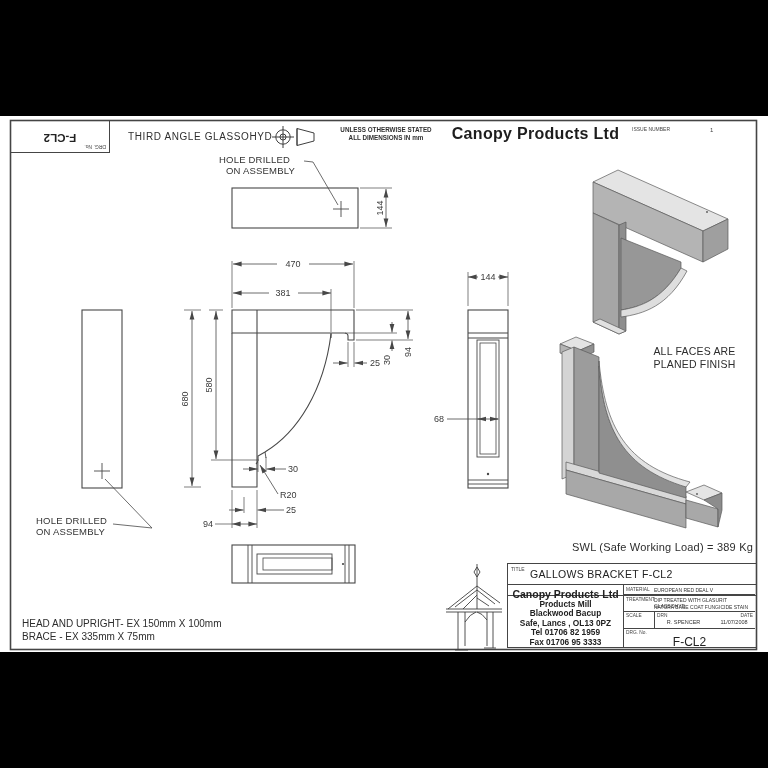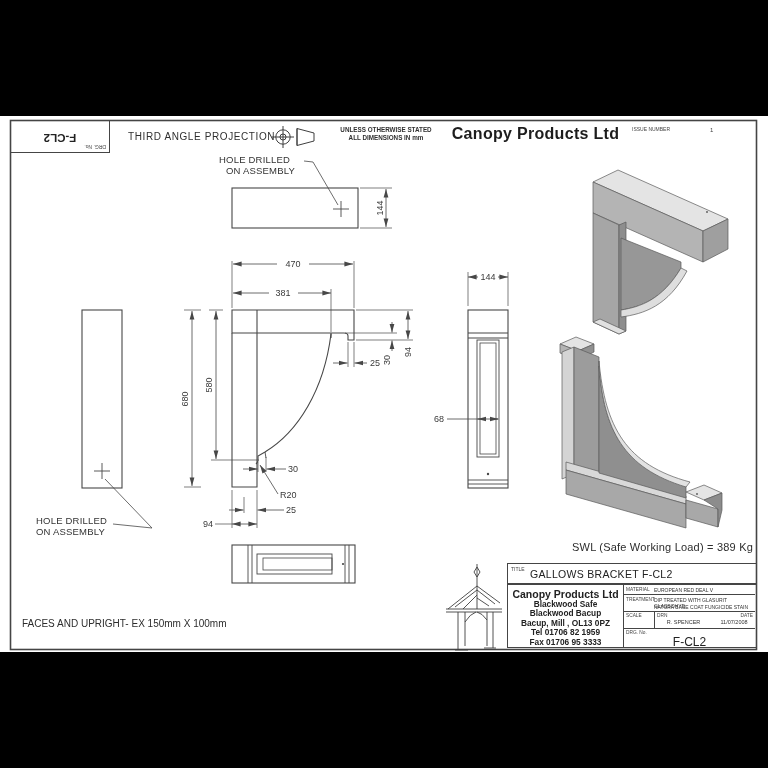--- a/index.html
+++ b/index.html
@@ -263,21 +263,21 @@
     </g>
   </svg>
 
   <div class="drgbox">
     <div class="rot">
       <span class="lbl">DRG. No.</span>
       <span class="val">F-CL2</span>
     </div>
   </div>
 
-  <div class="abs hdr-proj" style="left:128px;top:15px">THIRD ANGLE PROJECTION</div>
+  <div class="abs hdr-proj" style="left:128px;top:15px">THIRD ANGLE GLASSOHYD</div>
 
   <div class="abs hdr-units" style="left:332px;top:10px;width:108px">
     <div>UNLESS OTHERWISE STATED</div>
     <div>ALL DIMENSIONS IN mm</div>
   </div>
 
   <div class="abs hdr-co" style="left:448px;top:9px;width:175px;text-align:center">Canopy Products Ltd</div>
 
   <div class="abs tiny" style="left:632px;top:10px">ISSUE NUMBER</div>
   <div class="abs" style="left:710px;top:11px;font-size:6px;color:#444">1</div>
@@ -285,39 +285,44 @@
   <div class="abs note" style="left:219px;top:38px">
     <div>HOLE  DRILLED</div>
     <div style="padding-left:7px">ON ASSEMBLY</div>
   </div>
 
   <div class="abs note" style="left:36px;top:399px">
     <div>HOLE DRILLED</div>
     <div>ON ASSEMBLY</div>
   </div>
 
+  <div class="abs planed" style="left:642px;top:229px;width:105px">
+    <div>ALL FACES ARE</div>
+    <div>PLANED FINISH</div>
+  </div>
 
   <div class="abs swl" style="left:565px;top:425px;width:195px">SWL (Safe Working Load) = 389 Kg</div>
 
   <div class="abs stock" style="left:22px;top:501px">
-    <div>FACES AND UPRIGHT- EX 150mm X 100mm</div>
-  </div>
-
-  <div class="tb" style="left:507px;top:447px;width:250px;height:21px">
+    <div>HEAD AND UPRIGHT- EX 150mm X 100mm</div>
+    <div>BRACE - EX 335mm X 75mm</div>
+  </div>
+
+  <div class="tb" style="left:507px;top:447px;width:250px;height:33px">
     <span class="tb-title-lbl">TITLE</span>
     <span class="tb-title">GALLOWS BRACKET F-CL2</span>
   </div>
 
   <div class="tb" style="left:507px;top:468px;width:250px;height:64px">
 
     <div class="co-cell">
       <div class="co">Canopy Products Ltd</div>
-      <div class="ln">Blackwood Safe</div>
+      <div class="ln">Products Mill</div>
       <div class="ln">Blackwood Bacup</div>
-      <div class="ln">Bacup, Mill , OL13 0PZ</div>
+      <div class="ln">Safe, Lancs , OL13 0PZ</div>
       <div class="ln">Tel 01706 82 1959</div>
       <div class="ln">Fax 01706 95 3333</div>
     </div>
 
     <div class="rc" style="left:115px;top:0;width:132px;height:100%">
 
       <div class="abs" style="left:0;top:0;width:100%;height:9px">
         <span class="cell-lbl abs" style="left:2px;top:2px">MATERIAL</span>
         <span class="abs" style="left:30px;top:2px;font-size:5px;color:#333">EUROPEAN RED DEAL V</span>
       </div>

